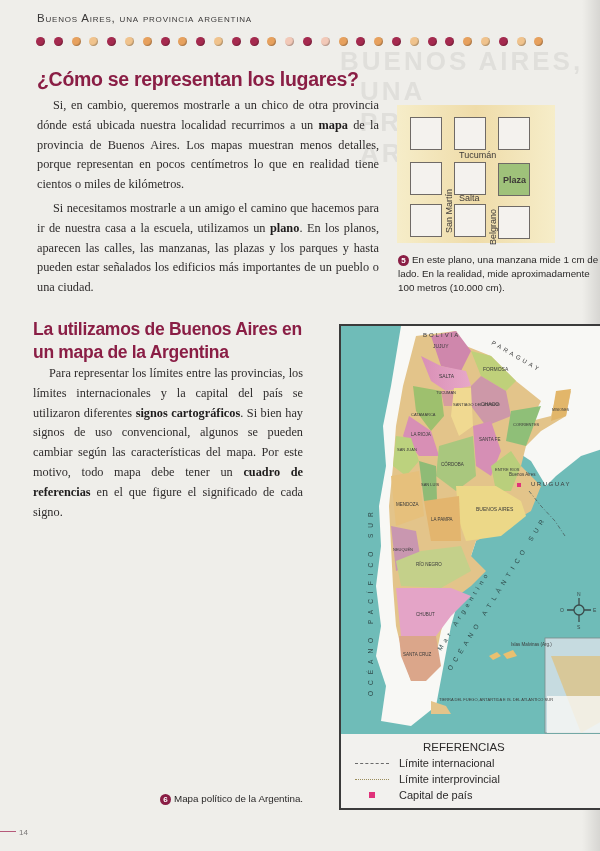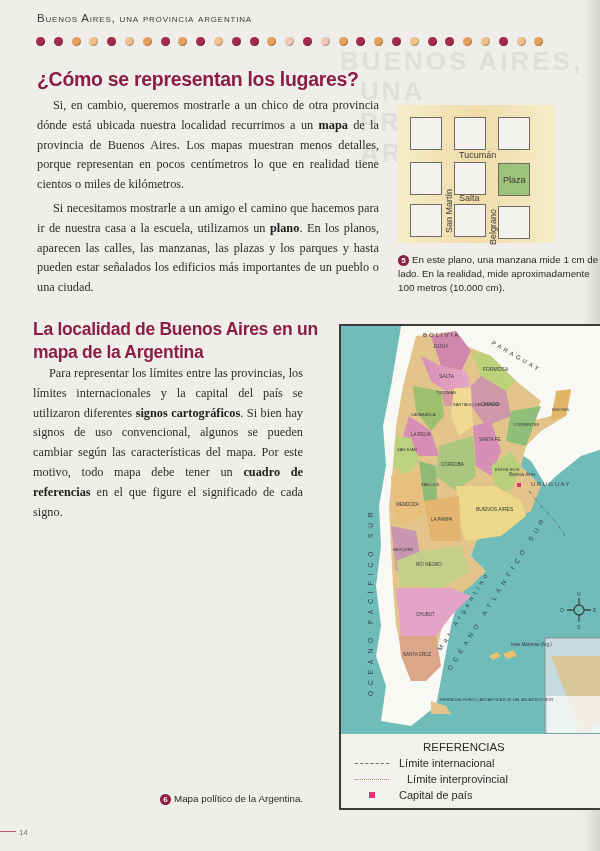--- a/index.html
+++ b/index.html
@@ -154,36 +154,36 @@
   <p><span>Si, en cambio, queremos mostrarle a un chico de otra provincia dónde está ubicada nuestra localidad recurrimos a un </span><b>mapa</b><span> de la provincia de Buenos Aires. Los mapas muestran menos detalles, porque representan en pocos centímetros lo que en realidad tiene cientos o miles de kilómetros.</span></p>
   <p><span>Si necesitamos mostrarle a un amigo el camino que hacemos para ir de nuestra casa a la escuela, utilizamos un </span><b>plano</b><span>. En los planos, aparecen las calles, las manzanas, las plazas y los parques y hasta pueden estar señalados los edificios más importantes de un pueblo o una ciudad.</span></p>
 </div>
 
 <div class="plan">
   <div class="block-sq" style="left:13px;top:12px;"></div>
   <div class="block-sq" style="left:57px;top:12px;"></div>
   <div class="block-sq" style="left:101px;top:12px;"></div>
   <div class="block-sq" style="left:13px;top:57px;"></div>
   <div class="block-sq" style="left:57px;top:57px;"></div>
-  <div class="block-sq plaza" style="left:101px;top:58px;">
+  <div class="block-sq plaza" style="left:101px;top:58px;font-weight:bold;">
     <span class="plan-label" style="left:4px;top:11px;">Plaza</span>
   </div>
   <div class="block-sq" style="left:13px;top:99px;"></div>
   <div class="block-sq" style="left:57px;top:99px;"></div>
   <div class="block-sq" style="left:101px;top:101px;"></div>
   <span class="plan-label" style="left:62px;top:45px;">Tucumán</span>
   <span class="plan-label" style="left:62px;top:88px;">Salta</span>
   <span class="plan-label vert" style="left:47px;top:128px;">San Martín</span>
   <span class="plan-label vert" style="left:91px;top:140px;">Belgrano</span>
 </div>
 <div class="caption cap5">
   <span class="num-badge">5</span><span>En este plano, una manzana mide 1 cm de lado. En la realidad, mide aproximadamente 100 metros (10.000 cm).</span>
 </div>
 
-<h2 class="section-title title2">La localidad de Buenos Aires en un mapa de la Argentina</h2>
+<h2 class="section-title title2">La utilizamos de Buenos Aires en un mapa de la Argentina</h2>
 <div class="body-text block2">
   <p><span>Para representar los límites entre las provincias, los límites internacionales y la capital del país se utilizaron diferentes </span><b>signos cartográficos</b><span>. Si bien hay signos de uso convencional, algunos se pueden cambiar según las características del mapa. Por este motivo, todo mapa debe tener un </span><b>cuadro de referencias</b><span> en el que figure el significado de cada signo.</span></p>
 </div>
 
 <div class="map-frame">
   <svg width="270" height="412" viewBox="0 0 270 412">
     <defs>
       <linearGradient id="pinkg" x1="0" x2="1">
           <stop offset="0" stop-color="#d98fb6"></stop>
           <stop offset="1" stop-color="#e7a8c8"></stop>
@@ -274,21 +274,21 @@
     </g>
   </svg>
 </div>
 
 <div class="legend">
   <div class="legend-title">REFERENCIAS</div>
   <div class="legend-row" style="top:23px;">
     <span class="legend-sym sym-intl"></span>
     <span>Límite internacional</span>
   </div>
-  <div class="legend-row" style="top:39px;gap:8px;">
+  <div class="legend-row" style="top:39px;">
     <span class="legend-sym sym-prov"></span>
     <span>Límite interprovincial</span>
   </div>
   <div class="legend-row" style="top:55px;">
     <span class="sym-cap"></span>
     <span>Capital de país</span>
   </div>
 </div>
 
 <div class="caption cap6">

